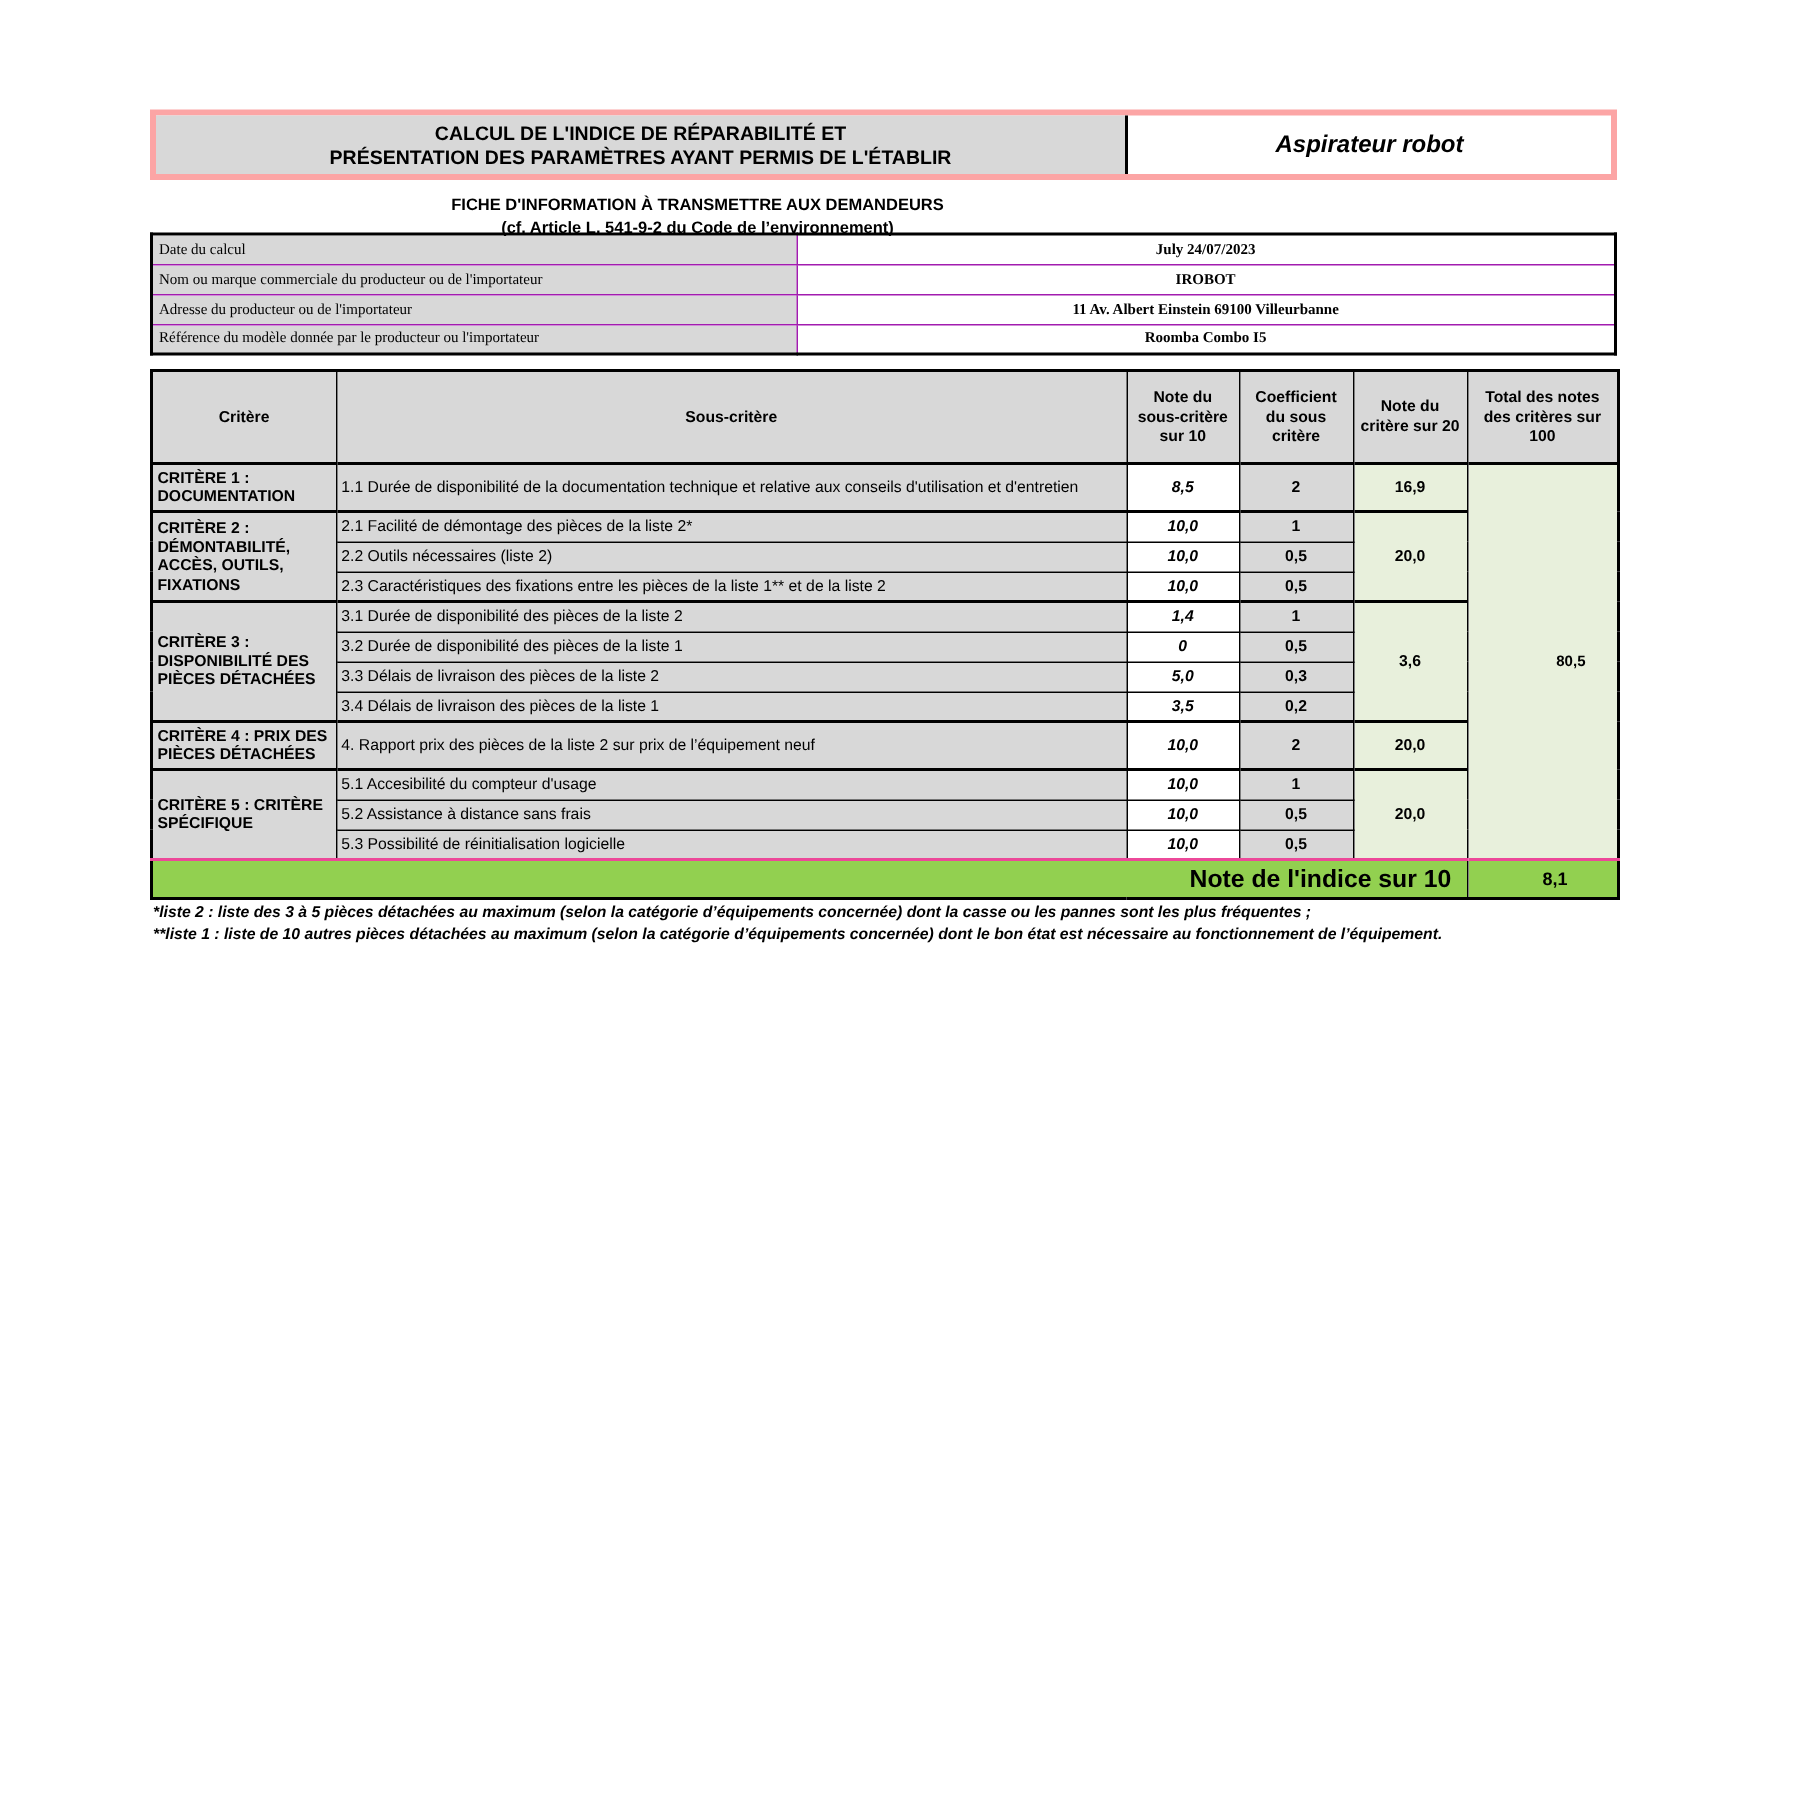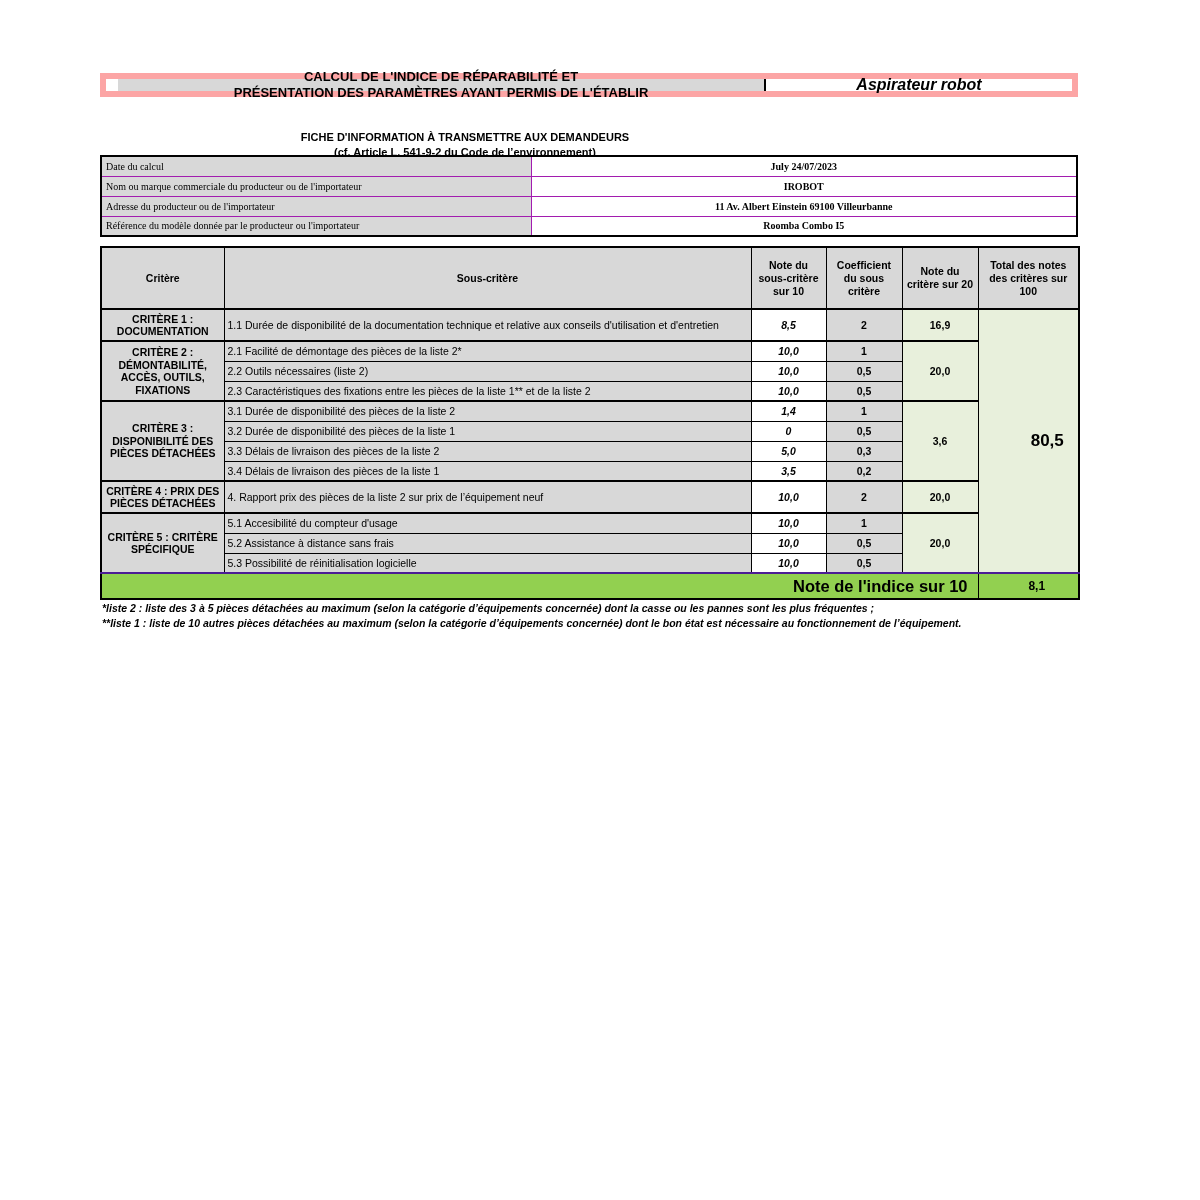--- a/index.html
+++ b/index.html
@@ -12,22 +12,22 @@
   html,body{background:#fff;}
   body{
     width:1200px;height:1200px;position:relative;
     font-family:"Liberation Sans","DejaVu Sans",sans-serif;
     color:var(--ink);
   }
   .page{position:absolute;left:0;top:0;width:1200px;height:1200px;background:#fff;}
 
   
   .title-box{
-    position:absolute;left:100px;top:73px;width:978px;height:24px;
-    display:flex;border:6px solid #fca5a5;background:#fff;padding-left:12px;
+    position:absolute;left:100px;top:73px;width:978px;height:47px;
+    display:flex;border:4px solid #fca5a5;background:#fff;
   }
   .title-cell{
     width:648px;background:var(--header-gray);border-right:2px solid #000;
     display:flex;flex-direction:column;justify-content:center;align-items:center;
     font-weight:bold;font-size:13px;line-height:16px;text-align:center;
   }
   .product-cell{
     flex:1;display:flex;align-items:center;justify-content:center;
     font-weight:bold;font-style:italic;font-size:16px;
   }
@@ -61,29 +61,29 @@
     vertical-align:middle;
   }
   .main-table thead th{
     height:62px;background:var(--header-gray);font-weight:bold;
     border-bottom:2px solid #000;text-align:center;line-height:13px;
   }
   .main-table tr{height:20px;}
   .main-table tr.r-tall{height:32px;}
   .main-table tr.bt td{border-top:2px solid #000;}
   td.criterion{
-    background:var(--header-gray);font-weight:bold;text-align:center;line-height:12.5px;
+    background:var(--header-gray);font-weight:bold;text-align:left;line-height:12.5px;
   }
   td.sub{background:var(--header-gray);text-align:left;line-height:12.5px;margin-top:12px;}
   td.note{background:#fff;font-weight:bold;text-align:center;font-style:italic;}
   td.coef{background:var(--header-gray);font-weight:bold;text-align:center;}
   td.score{background:var(--light-green);font-weight:bold;text-align:center;}
-  td.total{background:var(--light-green);font-weight:bold;text-align:center;font-size:17px;padding-left:41px;}
+  td.total{background:var(--light-green);font-weight:bold;text-align:center;font-size:10px;padding-left:41px;}
   tr.final{height:26px;}
-  tr.final td{background:var(--bright-green);border-top:2px solid #4c1d95;padding-left:20px;}
+  tr.final td{background:var(--bright-green);border-top:2px solid #ec4899;padding-left:20px;}
   td.final-label{
     text-align:right;font-weight:bold;font-size:16.5px;padding-right:10px;
   }
   td.final-value{text-align:center;font-weight:bold;font-size:12px;}
 
   
   .footnotes{
     position:absolute;left:102px;top:601px;width:1000px;
     font-style:italic;font-weight:bold;font-size:10.5px;line-height:15px;
   }

